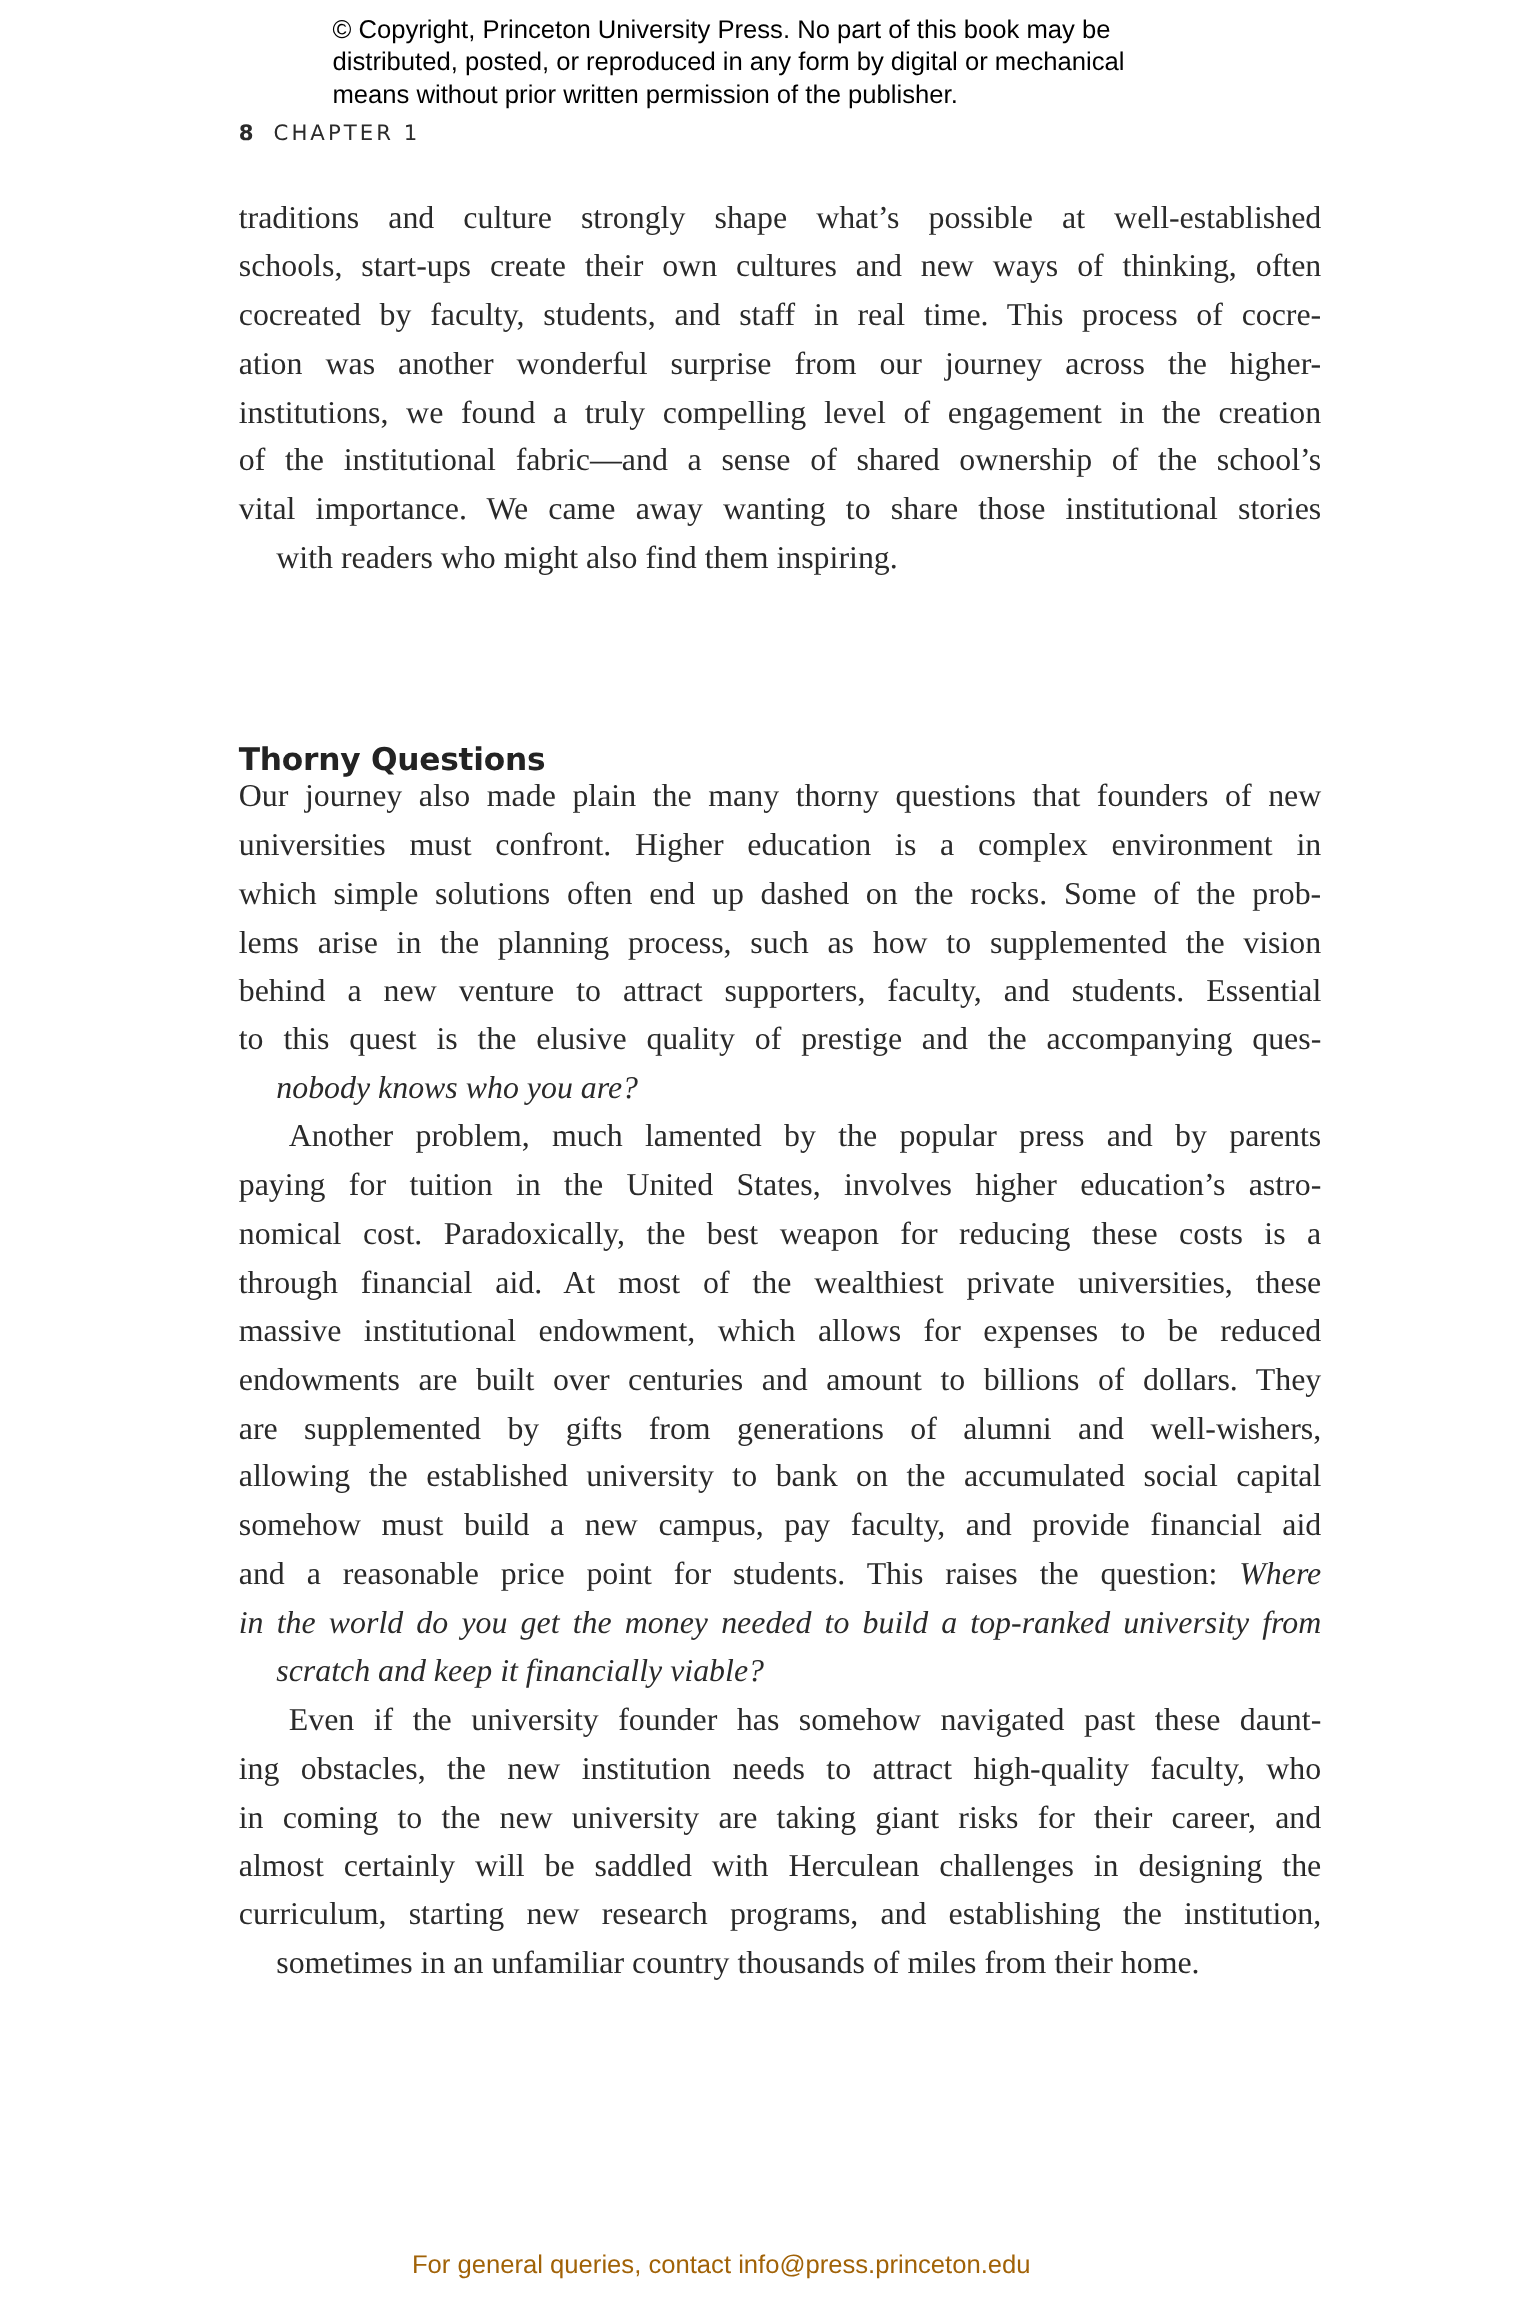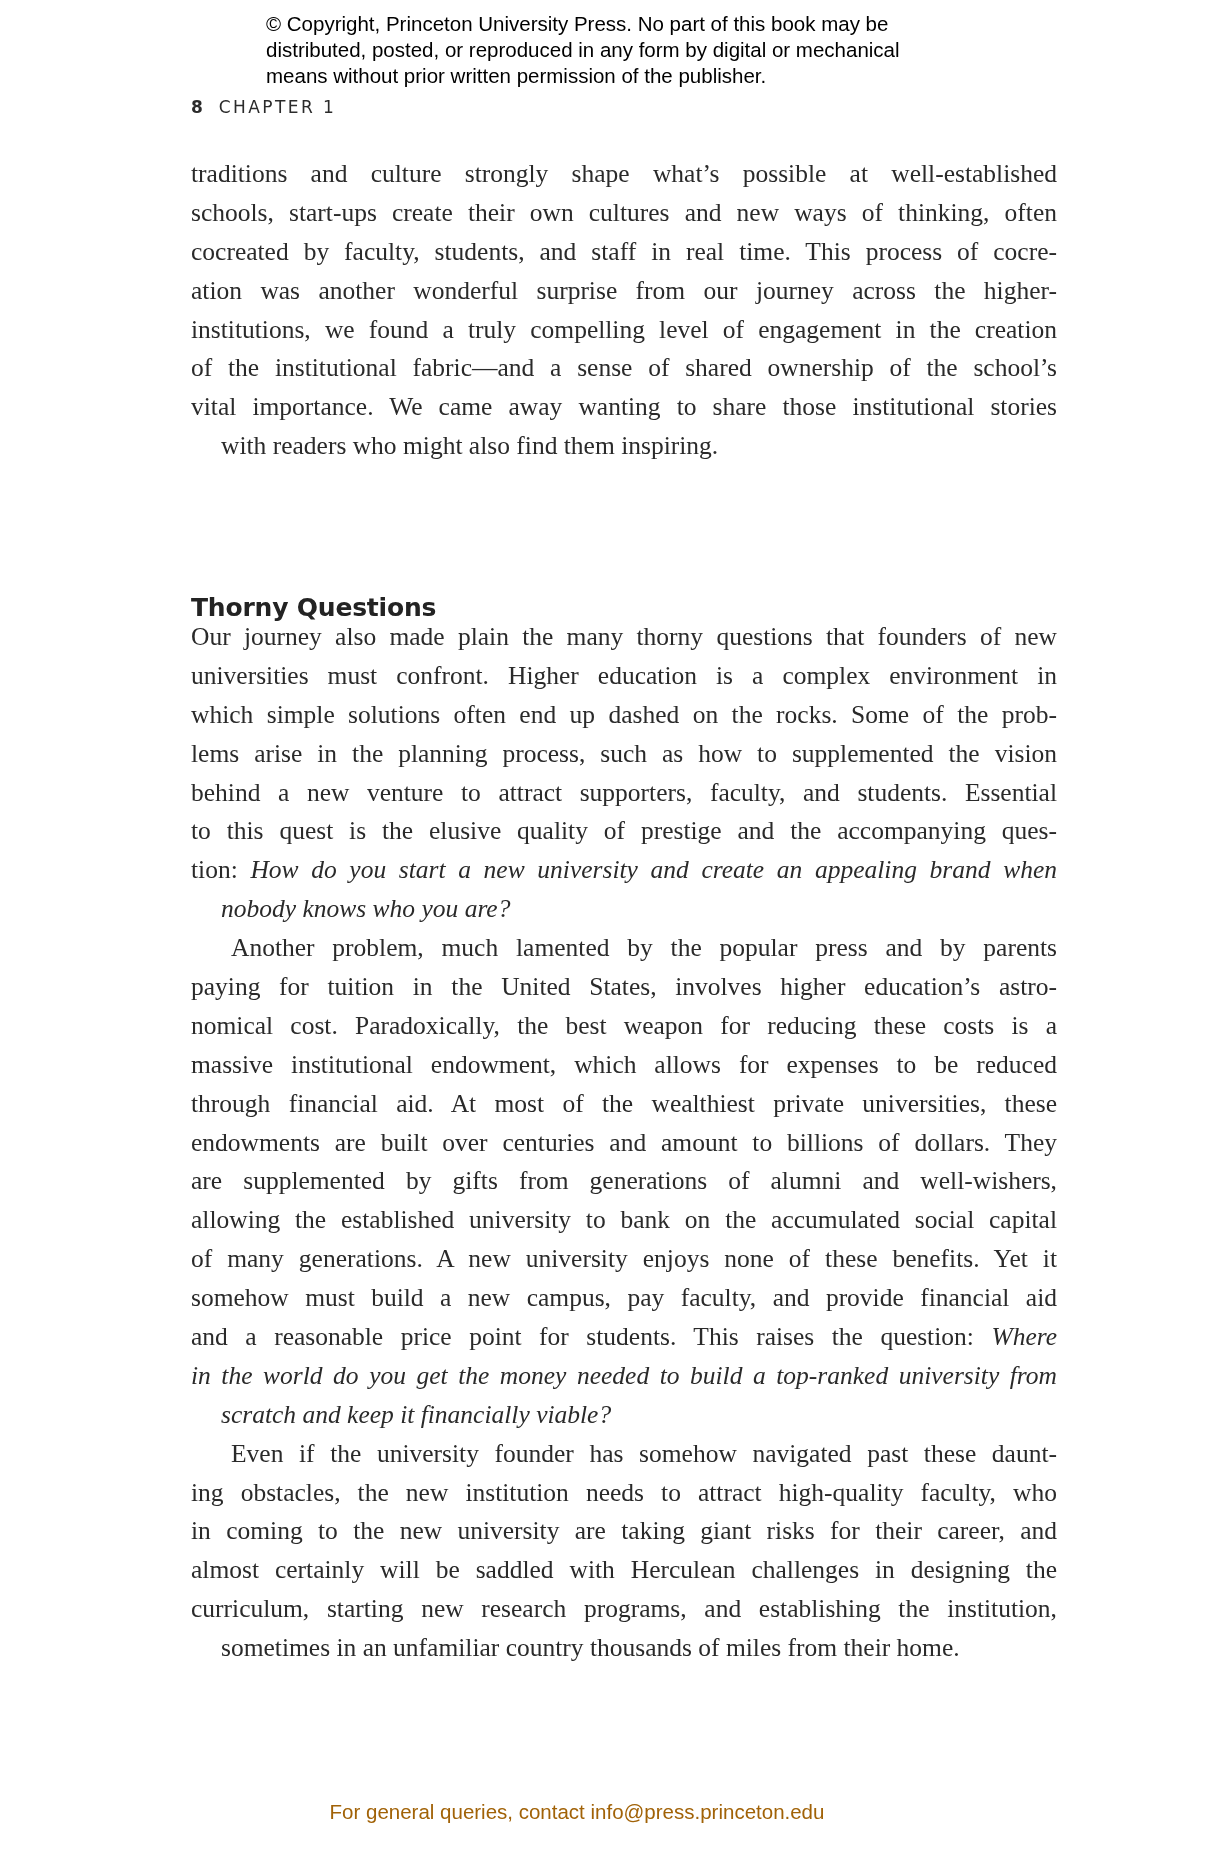--- a/index.html
+++ b/index.html
@@ -64,31 +64,29 @@
 
 <div class="heading">Thorny Questions</div>
 
 <div class="body-text section-2">
     <div class="line"><span>Our journey also made plain the many thorny questions that founders of new</span></div>
     <div class="line"><span>universities must confront. Higher education is a complex environment in</span></div>
     <div class="line"><span>which simple solutions often end up dashed on the rocks. Some of the prob-</span></div>
     <div class="line"><span>lems arise in the planning process, such as how to supplemented the vision</span></div>
     <div class="line"><span>behind a new venture to attract supporters, faculty, and students. Essential</span></div>
     <div class="line"><span>to this quest is the elusive quality of prestige and the accompanying ques-</span></div>
-    <div class="line"><span>tion: </span><span class="it">How do you start a new university and create an appealing brand when</span></div>
     <div class="line last"><span class="it">nobody knows who you are?</span></div>
     <div class="line indent"><span>Another problem, much lamented by the popular press and by parents</span></div>
     <div class="line"><span>paying for tuition in the United States, involves higher education’s astro-</span></div>
     <div class="line"><span>nomical cost. Paradoxically, the best weapon for reducing these costs is a</span></div>
+    <div class="line"><span>through financial aid. At most of the wealthiest private universities, these</span></div>
     <div class="line"><span>massive institutional endowment, which allows for expenses to be reduced</span></div>
-    <div class="line"><span>through financial aid. At most of the wealthiest private universities, these</span></div>
     <div class="line"><span>endowments are built over centuries and amount to billions of dollars. They</span></div>
     <div class="line"><span>are supplemented by gifts from generations of alumni and well-wishers,</span></div>
     <div class="line"><span>allowing the established university to bank on the accumulated social capital</span></div>
-    <div class="line"><span>of many generations. A new university enjoys none of these benefits. Yet it</span></div>
     <div class="line"><span>somehow must build a new campus, pay faculty, and provide financial aid</span></div>
     <div class="line"><span>and a reasonable price point for students. This raises the question: </span><span class="it">Where</span></div>
     <div class="line"><span class="it">in the world do you get the money needed to build a top-ranked university from</span></div>
     <div class="line last"><span class="it">scratch and keep it financially viable?</span></div>
     <div class="line indent"><span>Even if the university founder has somehow navigated past these daunt-</span></div>
     <div class="line"><span>ing obstacles, the new institution needs to attract high-quality faculty, who</span></div>
     <div class="line"><span>in coming to the new university are taking giant risks for their career, and</span></div>
     <div class="line"><span>almost certainly will be saddled with Herculean challenges in designing the</span></div>
     <div class="line"><span>curriculum, starting new research programs, and establishing the institution,</span></div>
     <div class="line last"><span>sometimes in an unfamiliar country thousands of miles from their home.</span></div>

